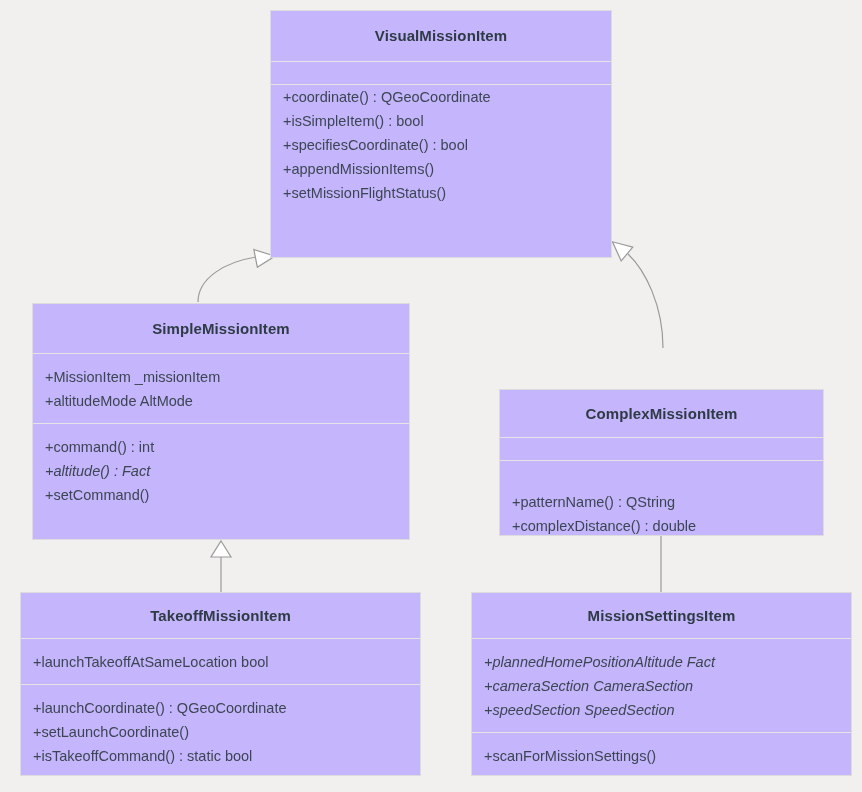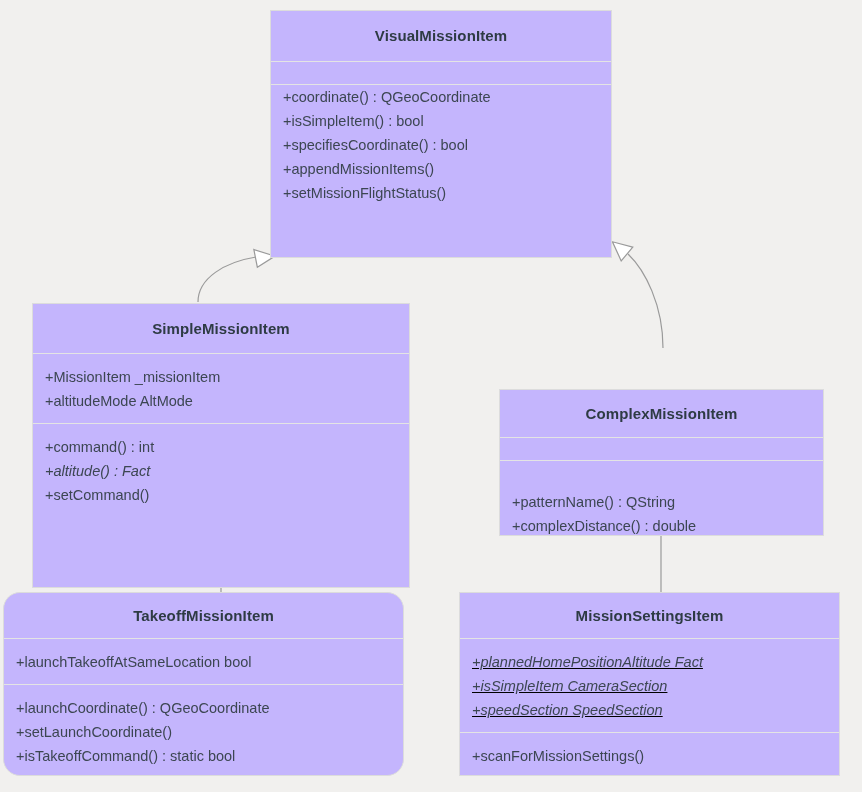--- a/index.html
+++ b/index.html
@@ -96,21 +96,21 @@
     <div class="compartment empty"></div>
     <div class="compartment" style="padding-top:0;">
       <div class="member">+coordinate() : QGeoCoordinate</div>
       <div class="member">+isSimpleItem() : bool</div>
       <div class="member">+specifiesCoordinate() : bool</div>
       <div class="member">+appendMissionItems()</div>
       <div class="member">+setMissionFlightStatus()</div>
     </div>
   </div>
 
-  <div class="uml-class" style="left:32px; top:303px; width:378px; height:285px;">
+  <div class="uml-class" style="left:32px; top:303px; width:378px; height:237px;">
     <div class="cls-title" style="line-height:49px; height:49px;">SimpleMissionItem</div>
     <div class="compartment" style="padding-top:11px; padding-bottom:10px;">
       <div class="member">+MissionItem _missionItem</div>
       <div class="member">+altitudeMode AltMode</div>
     </div>
     <div class="compartment" style="padding-top:11px;">
       <div class="member">+command() : int</div>
       <div class="member abstract">+altitude() : Fact</div>
       <div class="member">+setCommand()</div>
     </div>
@@ -118,37 +118,37 @@
 
   <div class="uml-class" style="left:499px; top:349px; width:325px; height:147px;margin-top:40px;">
     <div class="cls-title" style="line-height:47px; height:47px;">ComplexMissionItem</div>
     <div class="compartment empty"></div>
     <div class="compartment" style="padding-top:29px;">
       <div class="member">+patternName() : QString</div>
       <div class="member">+complexDistance() : double</div>
     </div>
   </div>
 
-  <div class="uml-class" style="left:3px; top:592px; width:401px; height:184px;border-radius:17px;">
+  <div class="uml-class" style="left:20px; top:592px; width:401px; height:184px;">
     <div class="cls-title" style="line-height:45px; height:45px;">TakeoffMissionItem</div>
     <div class="compartment" style="padding-top:11px; padding-bottom:10px;">
       <div class="member">+launchTakeoffAtSameLocation bool</div>
     </div>
     <div class="compartment" style="padding-top:11px;">
       <div class="member">+launchCoordinate() : QGeoCoordinate</div>
       <div class="member">+setLaunchCoordinate()</div>
       <div class="member">+isTakeoffCommand() : static bool</div>
     </div>
   </div>
 
-  <div class="uml-class" style="left:459px; top:592px; width:381px; height:184px;">
+  <div class="uml-class" style="left:471px; top:592px; width:381px; height:184px;">
     <div class="cls-title" style="line-height:45px; height:45px;">MissionSettingsItem</div>
-    <div class="compartment" style="padding-top:11px; padding-bottom:10px;text-decoration:underline;">
+    <div class="compartment" style="padding-top:11px; padding-bottom:10px;">
       <div class="member abstract">+plannedHomePositionAltitude Fact</div>
-      <div class="member abstract">+isSimpleItem CameraSection</div>
+      <div class="member abstract">+cameraSection CameraSection</div>
       <div class="member abstract">+speedSection SpeedSection</div>
     </div>
     <div class="compartment" style="padding-top:11px;">
       <div class="member">+scanForMissionSettings()</div>
     </div>
   </div>
 
 </div>
 
 </body></html>

